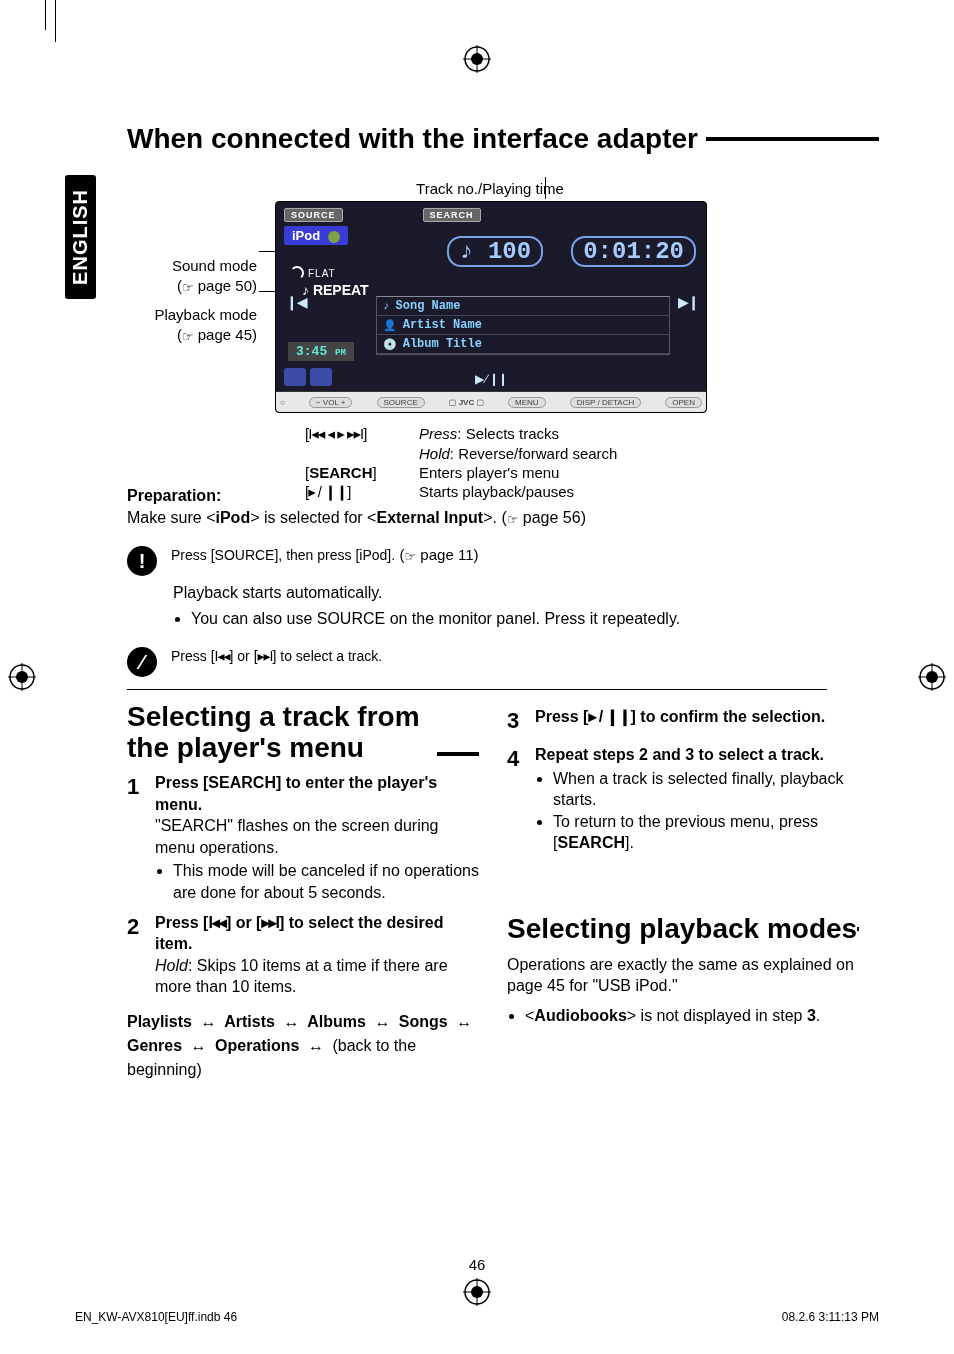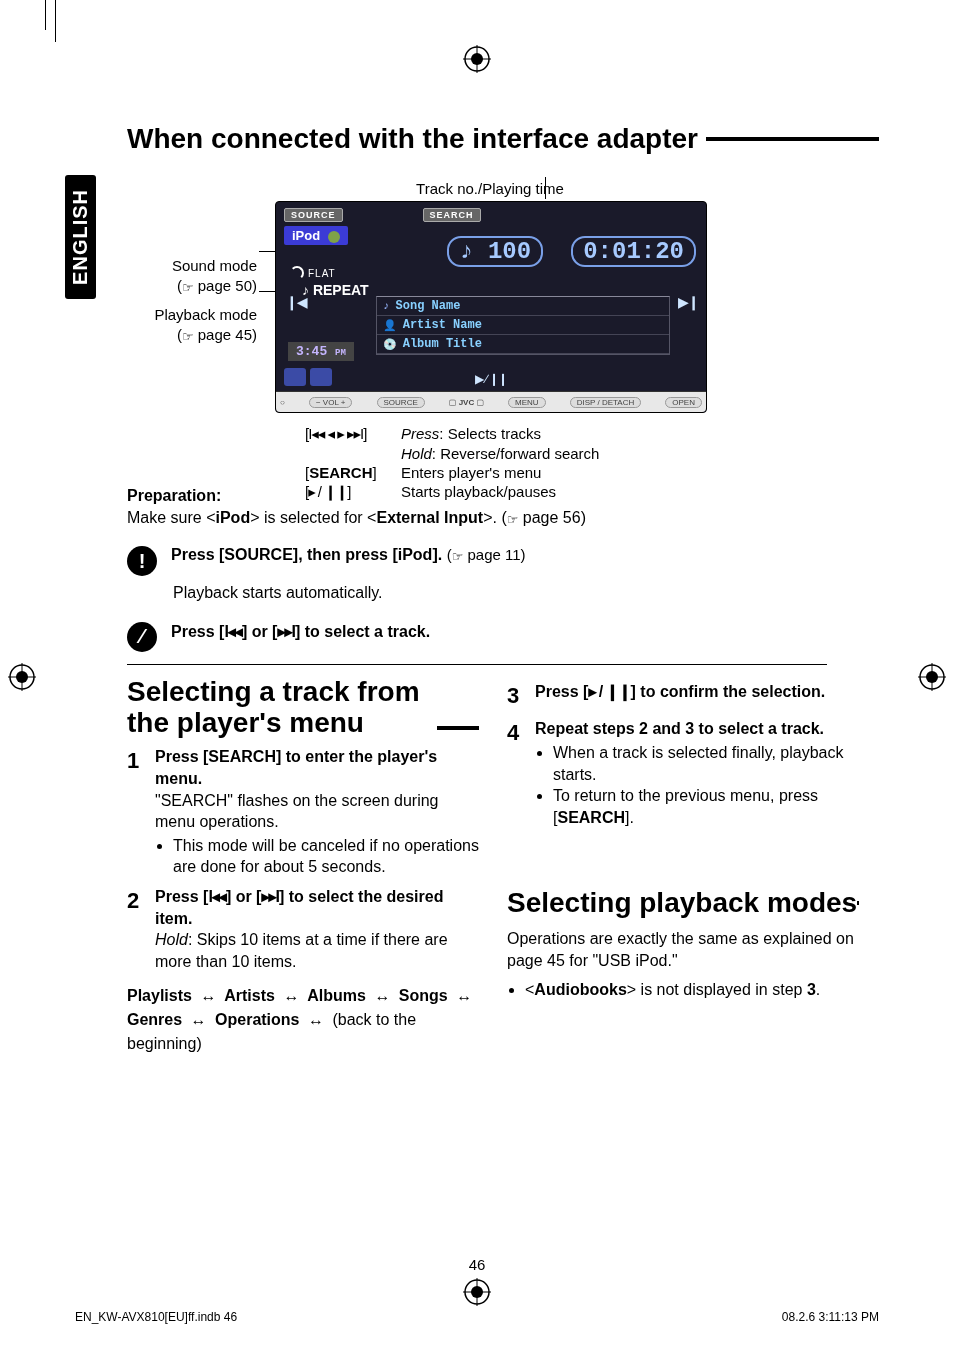--- a/index.html
+++ b/index.html
@@ -153,21 +153,21 @@
   }
   .ds-info .row {
     border-bottom:1px solid #445; padding:2px 6px;
     color:#88d0ff; font-family:"Courier New",monospace;
     font-weight:bold; font-size:12px;
     display:flex; gap:6px; align-items:center;
   }
   .ds-info .row span.ic { color:#99b8ff; font-size:11px; }
   .ds-time {
     position:absolute; left:12px; top:140px;
-    background:#444; color:#c4b5fd; padding:2px 8px;
+    background:#444; color:#5eead4; padding:2px 8px;
     font-family:"Courier New",monospace; font-size:13px; font-weight:bold;
   }
   .ds-bottom-icons {
     position:absolute; left:8px; bottom:26px;
     display:flex; gap:4px;
   }
   .ds-bottom-icons .bi {
     width:22px;height:18px;background:#3b4ba6;border-radius:3px;
   }
   .ds-play {
@@ -187,21 +187,21 @@
     background:#ddd;
   }
   .controls-table {
     position: absolute;
     left: 230px;
     top: 350px;
     font-size: 15px;
     font-family: "Arial Narrow", Arial, sans-serif;
     font-stretch: condensed;
   }
-  .controls-table .crow { display:flex; margin-bottom:2px; align-items:flex-start;}
+  .controls-table .crow { display:flex; gap:18px; margin-bottom:2px; align-items:flex-start;}
   .controls-table .ckey { width:96px; font-weight:normal; }
   .controls-table .cval { }
   .controls-table .ital { font-style: italic; }
   .body-text {
     margin-left: 52px;
     margin-right: 20px;
     font-size: 16px;
     font-family: "Arial Narrow", Arial, sans-serif;
     font-stretch: condensed;
     line-height: 1.35;
@@ -215,22 +215,22 @@
     margin: 18px 0 6px 52px;
   }
   .step .numcircle {
     width: 30px; height: 30px; border-radius: 50%;
     background: #000; color:#fff; font-weight:bold;
     display:flex; align-items:center; justify-content:center;
     font-size: 20px;
     flex: none;
   }
   .step .step-text {
-    font-size: 16px;
-    font-weight: bold;
+    font-size: 14px;
+    font-weight: normal;
     font-family: "Arial Narrow", Arial, sans-serif;
     font-stretch: condensed;
     text-align: center;
   }
   .step .step-sub {
     font-weight: normal; font-size: 15px;
   }
   .indent {
     margin-left: 98px;
     font-size: 16px;
@@ -447,20 +447,23 @@
 
   <div class="step">
     <div class="numcircle">!</div>
     <div>
       <span class="step-text">Press [SOURCE], then press [iPod].</span>
       <span class="step-sub"> <span>(</span><span class="hand-icon">☞</span><span> page 11)</span></span>
     </div>
   </div>
   <div class="indent">
     <div>Playback starts automatically.</div>
+    <ul>
+        <li>You can also use SOURCE on the monitor panel. Press it repeatedly.</li>
+      </ul>
   </div>
 
   <div class="step">
     <div class="numcircle">⁄</div>
     <div>
       <span class="step-text">
         <span>Press [</span><span class="transport">I◂◂</span><span>] or [</span><span class="transport">▸▸I</span><span>] to select a track.</span>
       </span>
     </div>
   </div>

